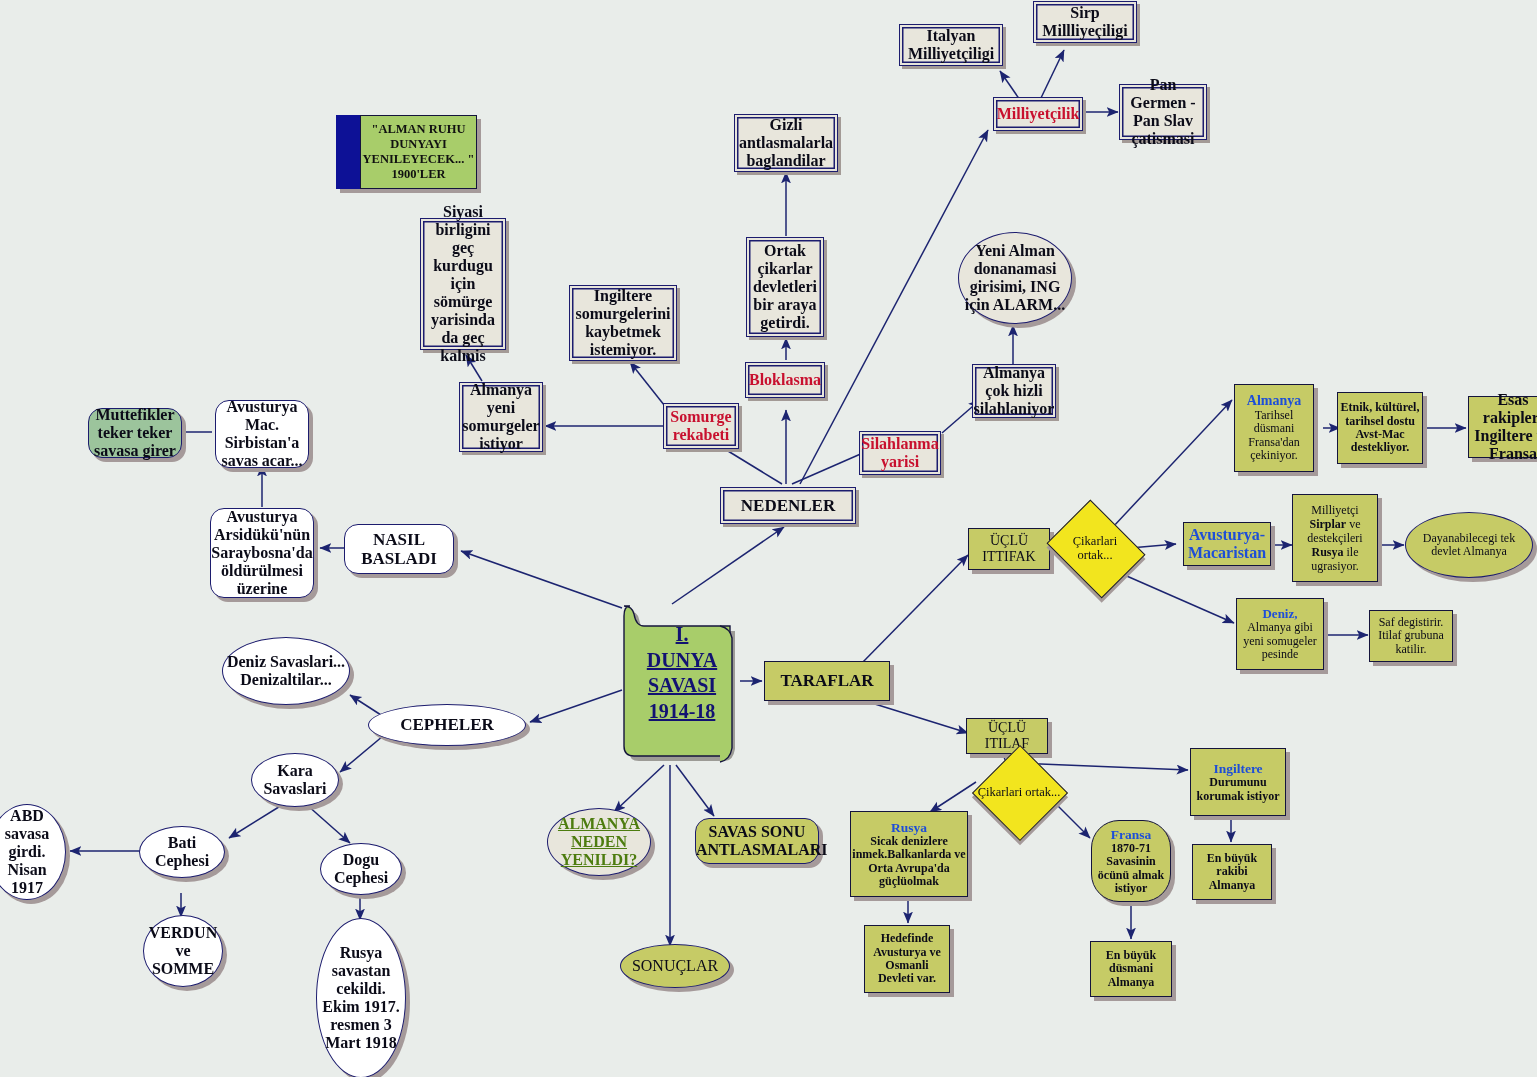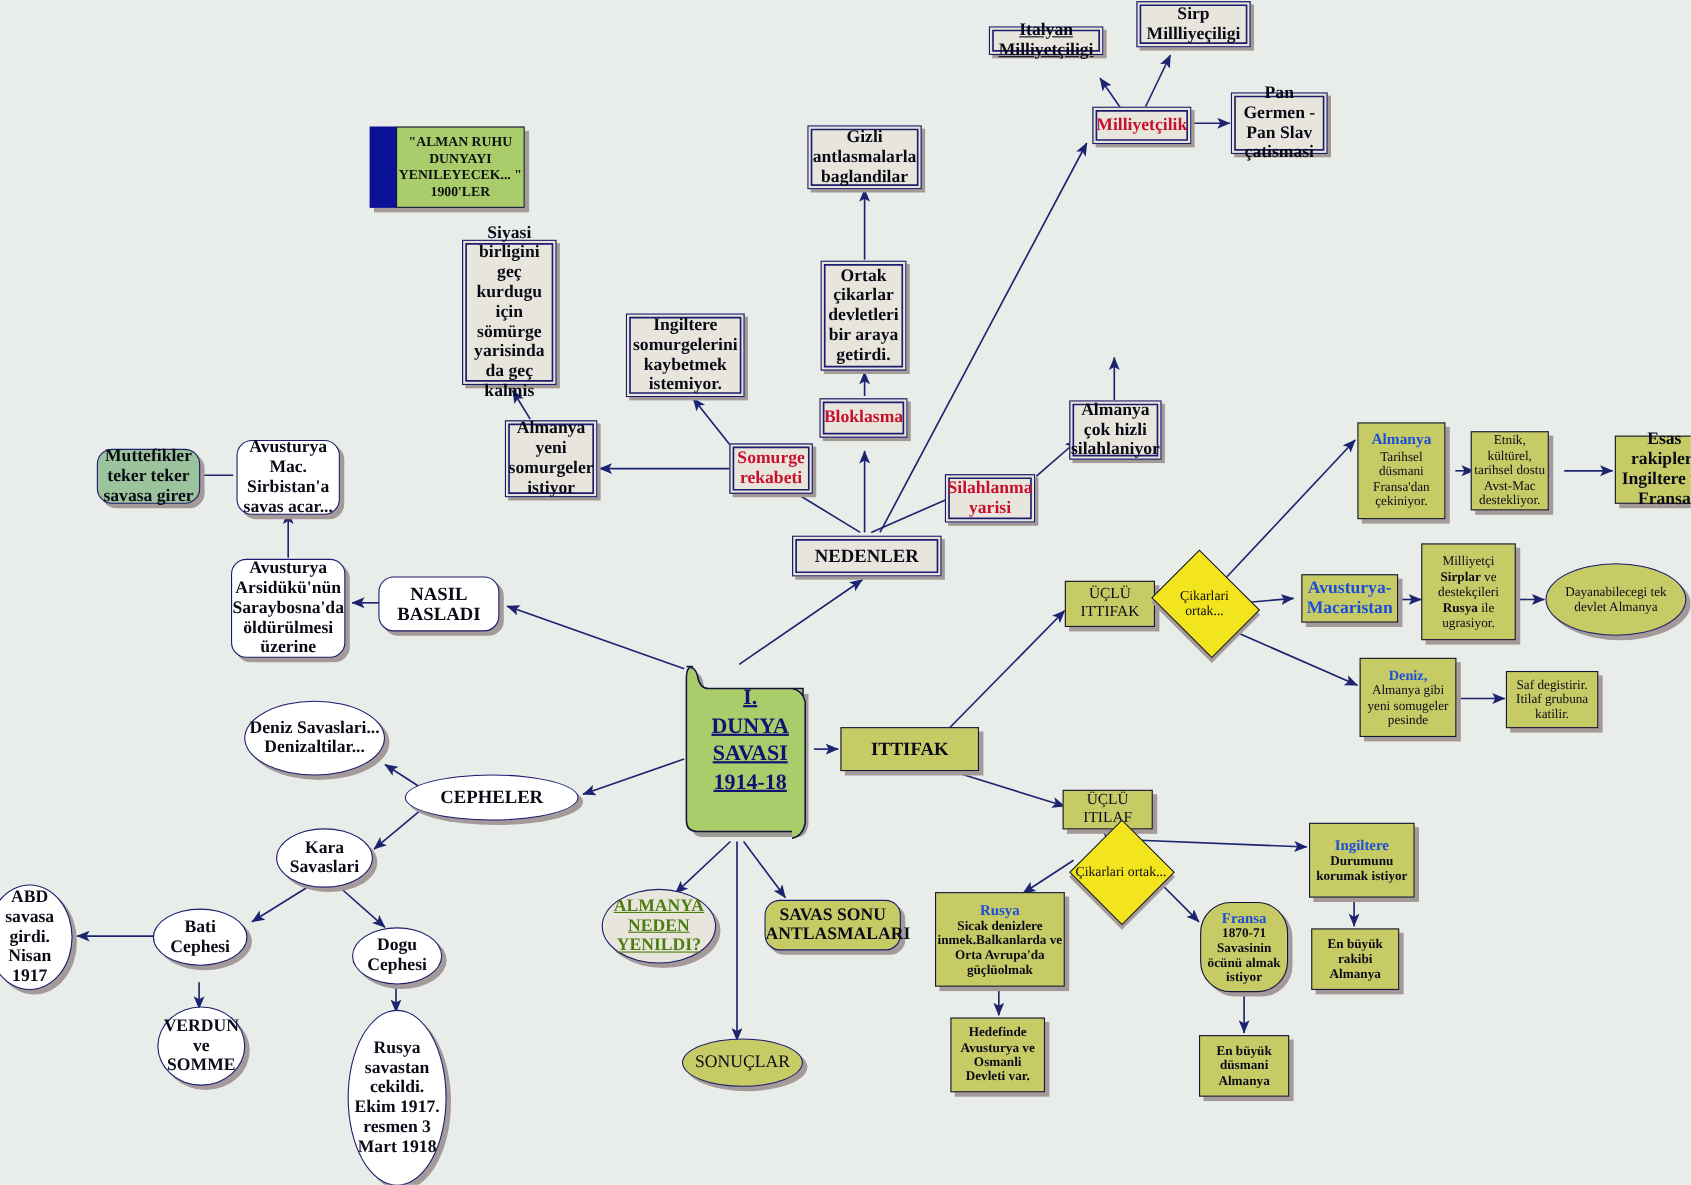--- a/index.html
+++ b/index.html
@@ -224,21 +224,21 @@
     <span>SAVASI</span>
     <span>1914-18</span>
   </div>
 </div>
 
 <div class="node rect big" style="left:720px;top:487px;width:136px;height:37px;">
   <span class="txt">NEDENLER</span>
 </div>
 
 <div class="node olive big" style="left:764px;top:661px;width:126px;height:40px;">
-  <span class="txt">ITTIFAK</span>
+  <span class="txt">TARAFLAR</span>
 </div>
 
 <div class="node rrect big" style="left:344px;top:524px;width:110px;height:50px;">
   <span class="txt">NASIL BASLADI</span>
 </div>
 
 <div class="node ell big" style="left:368px;top:704px;width:158px;height:42px;">
   <span class="txt">CEPHELER</span>
 </div>
 
@@ -259,32 +259,35 @@
 </div>
 
 <div class="node rect med red" style="left:859px;top:431px;width:82px;height:44px;">
   <span class="txt">Silahlanma yarisi</span>
 </div>
 
 <div class="node rect med red" style="left:993px;top:97px;width:90px;height:34px;">
   <span class="txt">Milliyetçilik</span>
 </div>
 
-<div class="node rect med" style="left:899px;top:24px;width:104px;height:26px;text-decoration:underline;">
+<div class="node rect med" style="left:899px;top:24px;width:104px;height:42px;">
   <span class="txt">Italyan Milliyetçiligi</span>
 </div>
 
 <div class="node rect med" style="left:1033px;top:1px;width:104px;height:42px;">
   <span class="txt">Sirp Millliyeçiligi</span>
 </div>
 
 <div class="node rect med" style="left:1119px;top:84px;width:88px;height:56px;">
   <span class="txt">Pan Germen -Pan Slav çatismasi</span>
 </div>
 
+<div class="node ell beige med" style="left:958px;top:232px;width:114px;height:92px;">
+  <span class="txt">Yeni Alman donanamasi girisimi, ING için ALARM...</span>
+</div>
 
 <div class="node rect med" style="left:972px;top:364px;width:84px;height:54px;">
   <span class="txt">Almanya çok hizli silahlaniyor</span>
 </div>
 
 <div class="node rect med" style="left:569px;top:285px;width:108px;height:76px;">
   <span class="txt">Ingiltere somurgelerini kaybetmek istemiyor.</span>
 </div>
 
 <div class="node rect med" style="left:459px;top:382px;width:84px;height:70px;">
@@ -354,21 +357,21 @@
 <div class="node diamond" style="left:1057px;top:518px;width:76px;height:60px;">
   <div class="dsh"></div>
   <span class="txt small" style="font-weight:normal;">Çikarlari ortak...</span>
 </div>
 
 <div class="node olive xsmall" style="left:1234px;top:384px;width:80px;height:88px;flex-direction:column;font-weight:normal;">
   <span class="txt ttl-red" style="font-weight:bold;font-size:14px;">Almanya</span>
   <span class="txt">Tarihsel düsmani Fransa'dan çekiniyor.</span>
 </div>
 
-<div class="node olive xsmall" style="left:1337px;top:392px;width:71px;height:72px;font-weight:normal;align-items:center;">
+<div class="node olive xsmall" style="left:1337px;top:392px;width:86px;height:72px;font-weight:bold;align-items:center;">
   <span class="txt">Etnik, kültürel, tarihsel dostu Avst-Mac destekliyor.</span>
 </div>
 
 <div class="node olive med" style="left:1468px;top:396px;width:90px;height:62px;">
   <span class="txt">Esas rakipleri Ingiltere ve Fransa</span>
 </div>
 
 <div class="node olive med ttl-red" style="left:1183px;top:522px;width:88px;height:44px;">
   <span class="txt">Avusturya-Macaristan</span>
 </div>

